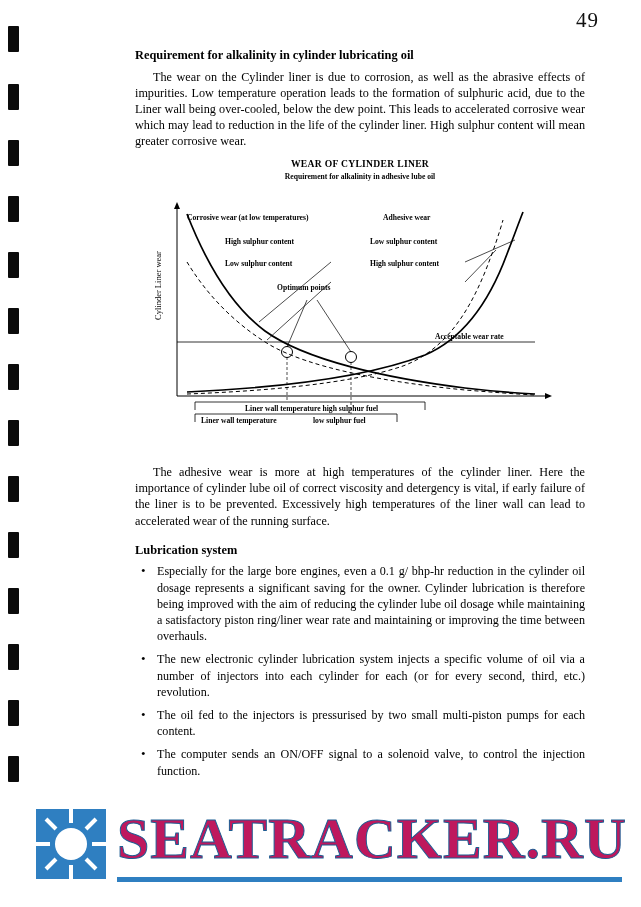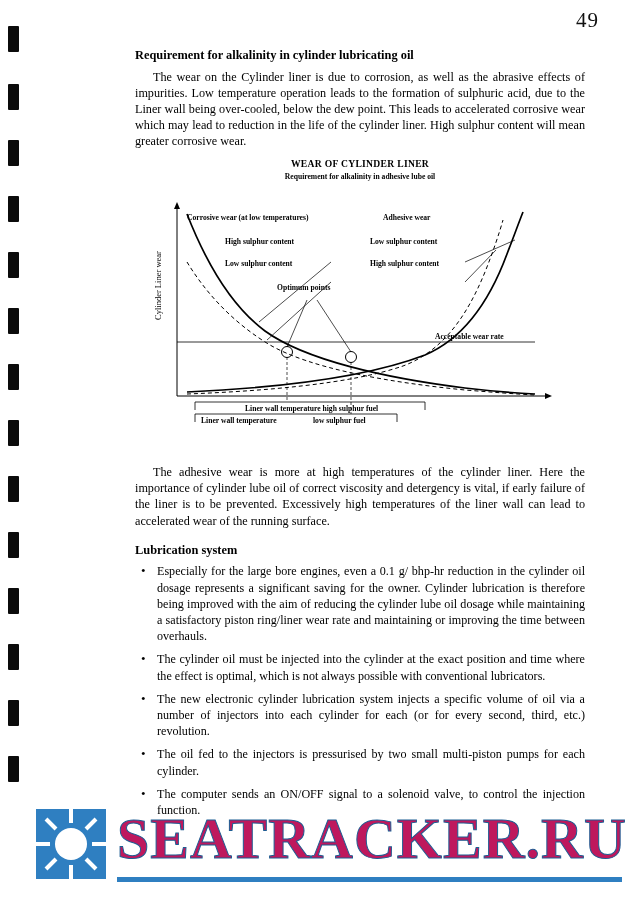--- a/index.html
+++ b/index.html
@@ -255,23 +255,22 @@
   </div>
 </div>
 
 <div class="content-lower">
   <p class="body-text">The adhesive wear is more at high temperatures of the cylinder liner. Here the importance of cylinder lube oil of correct viscosity and detergency is vital, if early failure of the liner is to be prevented. Excessively high temperatures of the liner wall can lead to accelerated wear of the running surface.</p>
 
   <h2 class="section-head" style="margin-top:14px">Lubrication system</h2>
 
   <ul class="bullets">
     <li>Especially for the large bore engines, even a 0.1 g/ bhp-hr reduction in the cylinder oil dosage represents a significant saving for the owner. Cylinder lubrication is therefore being improved with the aim of reducing the cylinder lube oil dosage while maintaining a satisfactory piston ring/liner wear rate and maintaining or improving the time between overhauls.</li>
-    <li>The cylinder oil must be injected into the cylinder at the exact position and time where the effect is optimal, which is not always possible with conventional lubricators.</li>
     <li>The new electronic cylinder lubrication system injects a specific volume of oil via a number of injectors into each cylinder for each (or for every second, third, etc.) revolution.</li>
-    <li>The oil fed to the injectors is pressurised by two small multi-piston pumps for each cylinder.</li>
+    <li>The oil fed to the injectors is pressurised by two small multi-piston pumps for each content.</li>
     <li>The computer sends an ON/OFF signal to a solenoid valve, to control the injection function.</li>
   </ul>
 </div>
 
 <div class="watermark">
   <div class="wm-sun">
     <svg width="82" height="82" viewBox="0 0 82 82">
       <rect x="6" y="6" width="70" height="70" fill="#2f7fc1"></rect>
       <circle cx="41" cy="41" r="16" fill="#ffffff"></circle>
       <g stroke="#ffffff" stroke-width="4">

